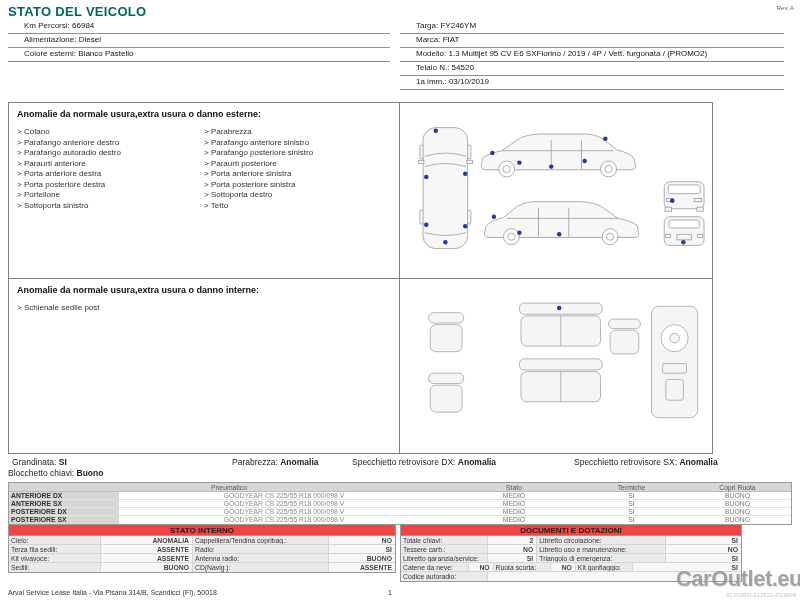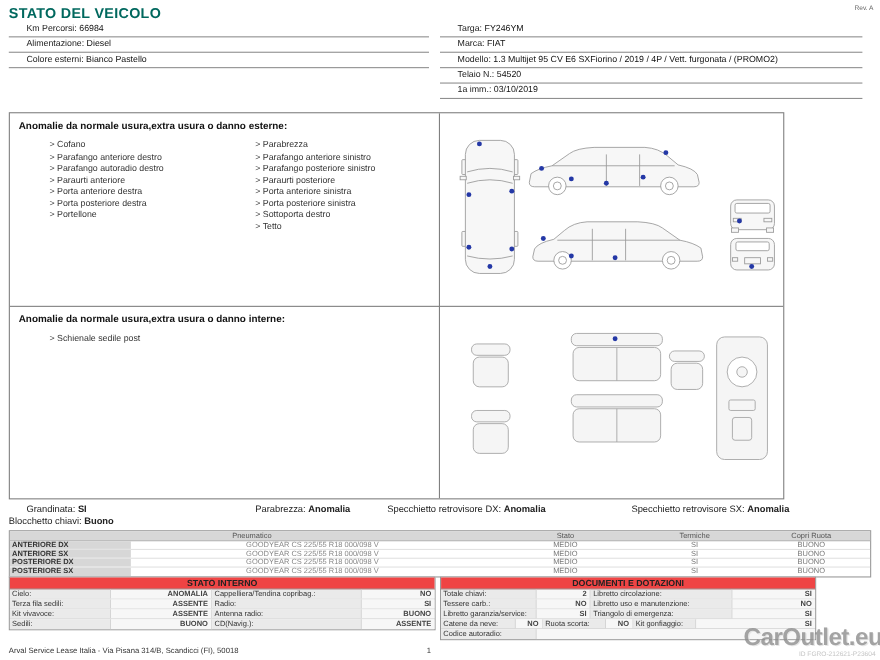--- a/index.html
+++ b/index.html
@@ -19,21 +19,21 @@
 
   .main-box{position:absolute;left:8px;top:102px;width:705px;height:352px;
         border:1px solid #808080;display:grid;grid-template-columns:391px 1fr;
         grid-template-rows:176px 1fr;}
   .cell{position:relative;}
   .cell.text{padding:6px 8px;}
   .cell.b{border-bottom:1px solid #808080;}
   .cell.r{border-right:1px solid #808080;}
   .sec-title{font-size:9px;font-weight:bold;margin-bottom:8px;color:#111;}
   .anomaly-cols{display:flex;}
-  .anomaly-col{width:50%;margin-left:28px;}
+  .anomaly-col{width:50%;}
   .anomaly-item{font-size:8px;line-height:10.5px;color:#333;white-space:nowrap;}
   .anomaly-item::before{content:"> ";}
   .diagram{width:100%;height:100%;display:block;}
 
   .summary{position:absolute;left:8px;top:457px;width:784px;height:23px;font-size:8.5px;}
   .summary .pair{position:absolute;white-space:nowrap;top:0;}
   .summary .pair.line2{top:11px;}
   .summary .val{font-weight:bold;}
 
   .tires{position:absolute;left:8px;top:482px;width:784px;border:1px solid #9a9a9a;background:#fff;}
@@ -126,20 +126,21 @@
       <div class="sec-title">Anomalie da normale usura,extra usura o danno esterne:</div>
       <div class="anomaly-cols">
         <div class="anomaly-col">
           <div class="anomaly-item">Cofano</div>
           <div class="anomaly-item">Parafango anteriore destro</div>
           <div class="anomaly-item">Parafango autoradio destro</div>
           <div class="anomaly-item">Paraurti anteriore</div>
           <div class="anomaly-item">Porta anteriore destra</div>
           <div class="anomaly-item">Porta posteriore destra</div>
           <div class="anomaly-item">Portellone</div>
+          <div class="anomaly-item">Sottoporta sinistro</div>
         </div>
         <div class="anomaly-col">
           <div class="anomaly-item">Parabrezza</div>
           <div class="anomaly-item">Parafango anteriore sinistro</div>
           <div class="anomaly-item">Parafango posteriore sinistro</div>
           <div class="anomaly-item">Paraurti posteriore</div>
           <div class="anomaly-item">Porta anteriore sinistra</div>
           <div class="anomaly-item">Porta posteriore sinistra</div>
           <div class="anomaly-item">Sottoporta destro</div>
           <div class="anomaly-item">Tetto</div>
@@ -260,21 +261,21 @@
           </g>
         </g>
         <g id="int-dots">
             <circle cx="200" cy="14" r="2.8" fill="#2438a6"></circle>
           </g>
       </svg>
     </div>
   </div>
 
   <div class="summary">
-    <span class="pair" style="left:16px;">
+    <span class="pair" style="left:4px;">
       <span class="lbl">Grandinata:</span>
       <span class="val">SI</span>
     </span>
     <span class="pair" style="left:224px;">
       <span class="lbl">Parabrezza:</span>
       <span class="val">Anomalia</span>
     </span>
     <span class="pair" style="left:344px;">
       <span class="lbl">Specchietto retrovisore DX:</span>
       <span class="val">Anomalia</span>

